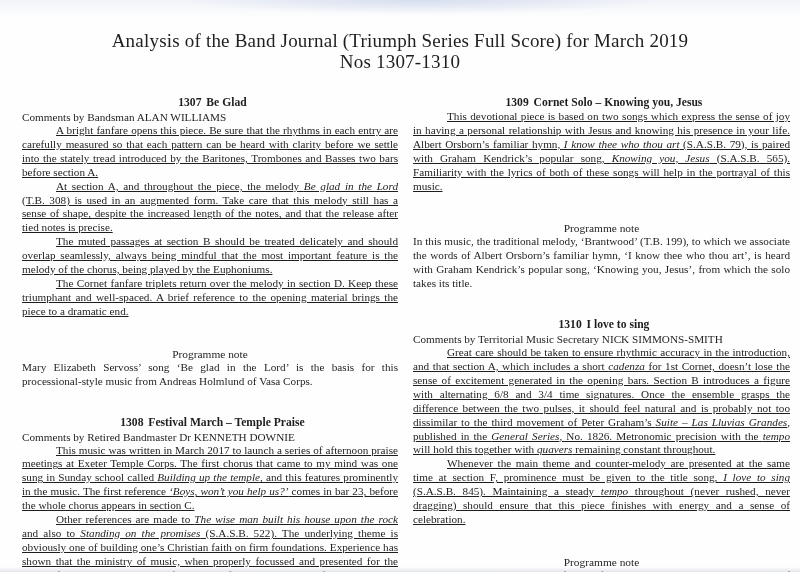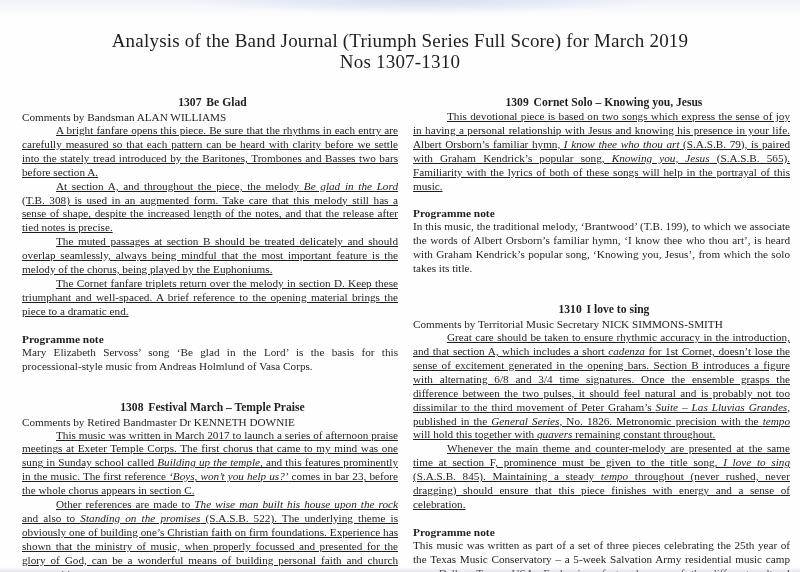--- a/index.html
+++ b/index.html
@@ -70,22 +70,23 @@
   }
   p.body {
     margin: 0;
     font-size: 11.2px;
     line-height: 13.9px;
     text-align: justify;
     text-indent: 34px;
     text-decoration: underline;
   }
   .pn-head {
-    margin-top: 13px;
-    font-weight: bold;
+    margin-top: 28px;
+    font-weight: normal;
+    text-align: center;
     font-size: 11.4px;
     line-height: 14px;
   }
   p.pn {
     margin: 0;
     font-size: 11.2px;
     line-height: 13.9px;
     text-align: justify;
   }
   p.pn i, p.body i { font-style: italic; }

